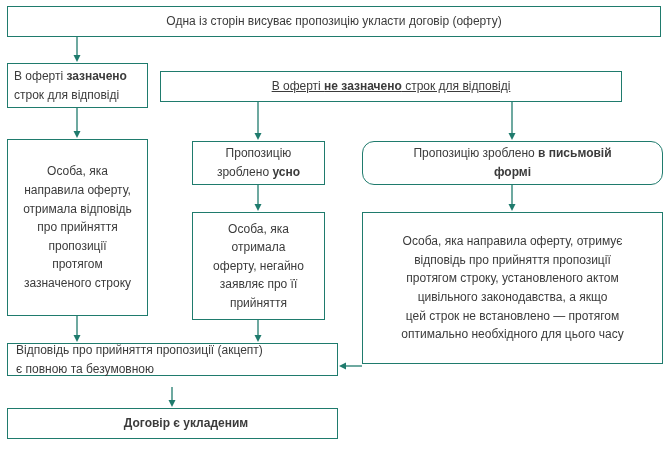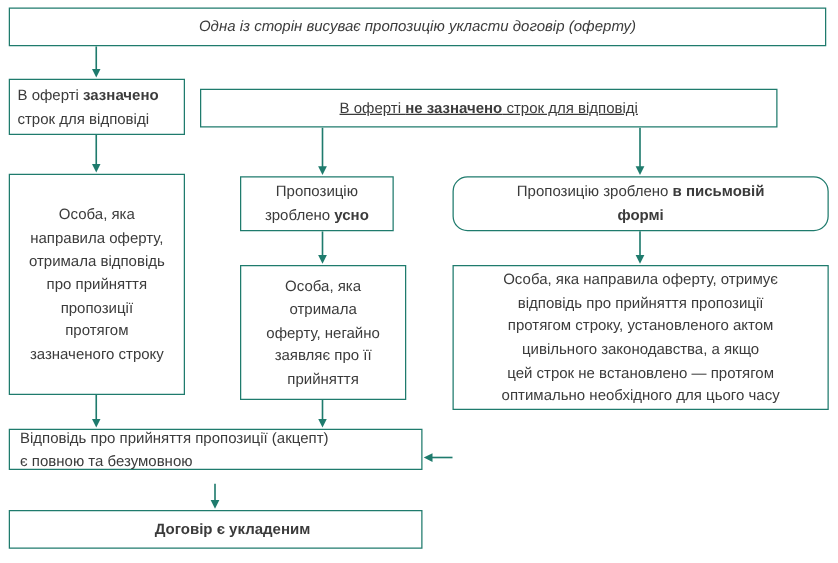--- a/index.html
+++ b/index.html
@@ -36,28 +36,28 @@
     font-size: 12px;
     line-height: 1.55;
     display: flex;
     align-items: center;
     justify-content: center;
     text-align: center;
   }
   .node .txt { white-space: pre-line; }
   .node .b { font-weight: bold; }
   .node.left { justify-content: flex-start; text-align: left; }
-  .n-top              { left: 7px;   top: 6px;   width: 654px; height: 31px; font-style: italic; }
+  .n-top              { left: 7px;   top: 6px;   width: 654px; height: 31px; }
   .n-specified        { left: 7px;   top: 63px;  width: 141px; height: 45px;  padding: 16px 6px; }
   .n-notspecified     { left: 160px; top: 71px;  width: 462px; height: 31px; text-decoration: underline; }
   .n-specified-result { left: 7px;   top: 139px; width: 141px; height: 177px; padding: 0 4px; }
-  .n-oral             { left: 192px; top: 141px; width: 123px; height: 44px; }
+  .n-oral             { left: 192px; top: 141px; width: 133px; height: 44px; }
   .n-written          { left: 362px; top: 141px; width: 301px; height: 44px; border-radius: 12px; }
   .n-oral-result      { left: 192px; top: 212px; width: 133px; height: 108px; }
-  .n-written-result   { left: 362px; top: 212px; width: 301px; height: 116px; padding: 0 6px; }
+  .n-written-result   { left: 362px; top: 212px; width: 301px; height: 152px; padding: 0 6px; }
   .n-acceptance       { left: 7px;   top: 343px; width: 331px; height: 33px;  padding: 0 8px; }
   .n-concluded        { left: 7px;   top: 408px; width: 331px; height: 31px;  font-weight: bold; padding-left: 27px; }
 </style>
 </head>
 <body>
 
 <div class="canvas">
 
   <svg class="arrows" viewBox="0 0 670 450" xmlns="http://www.w3.org/2000/svg">
     <defs>

